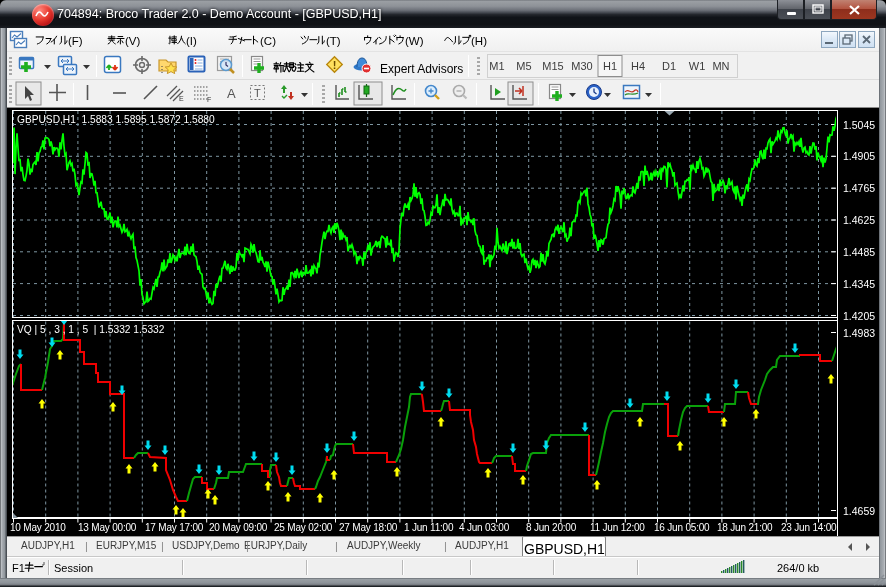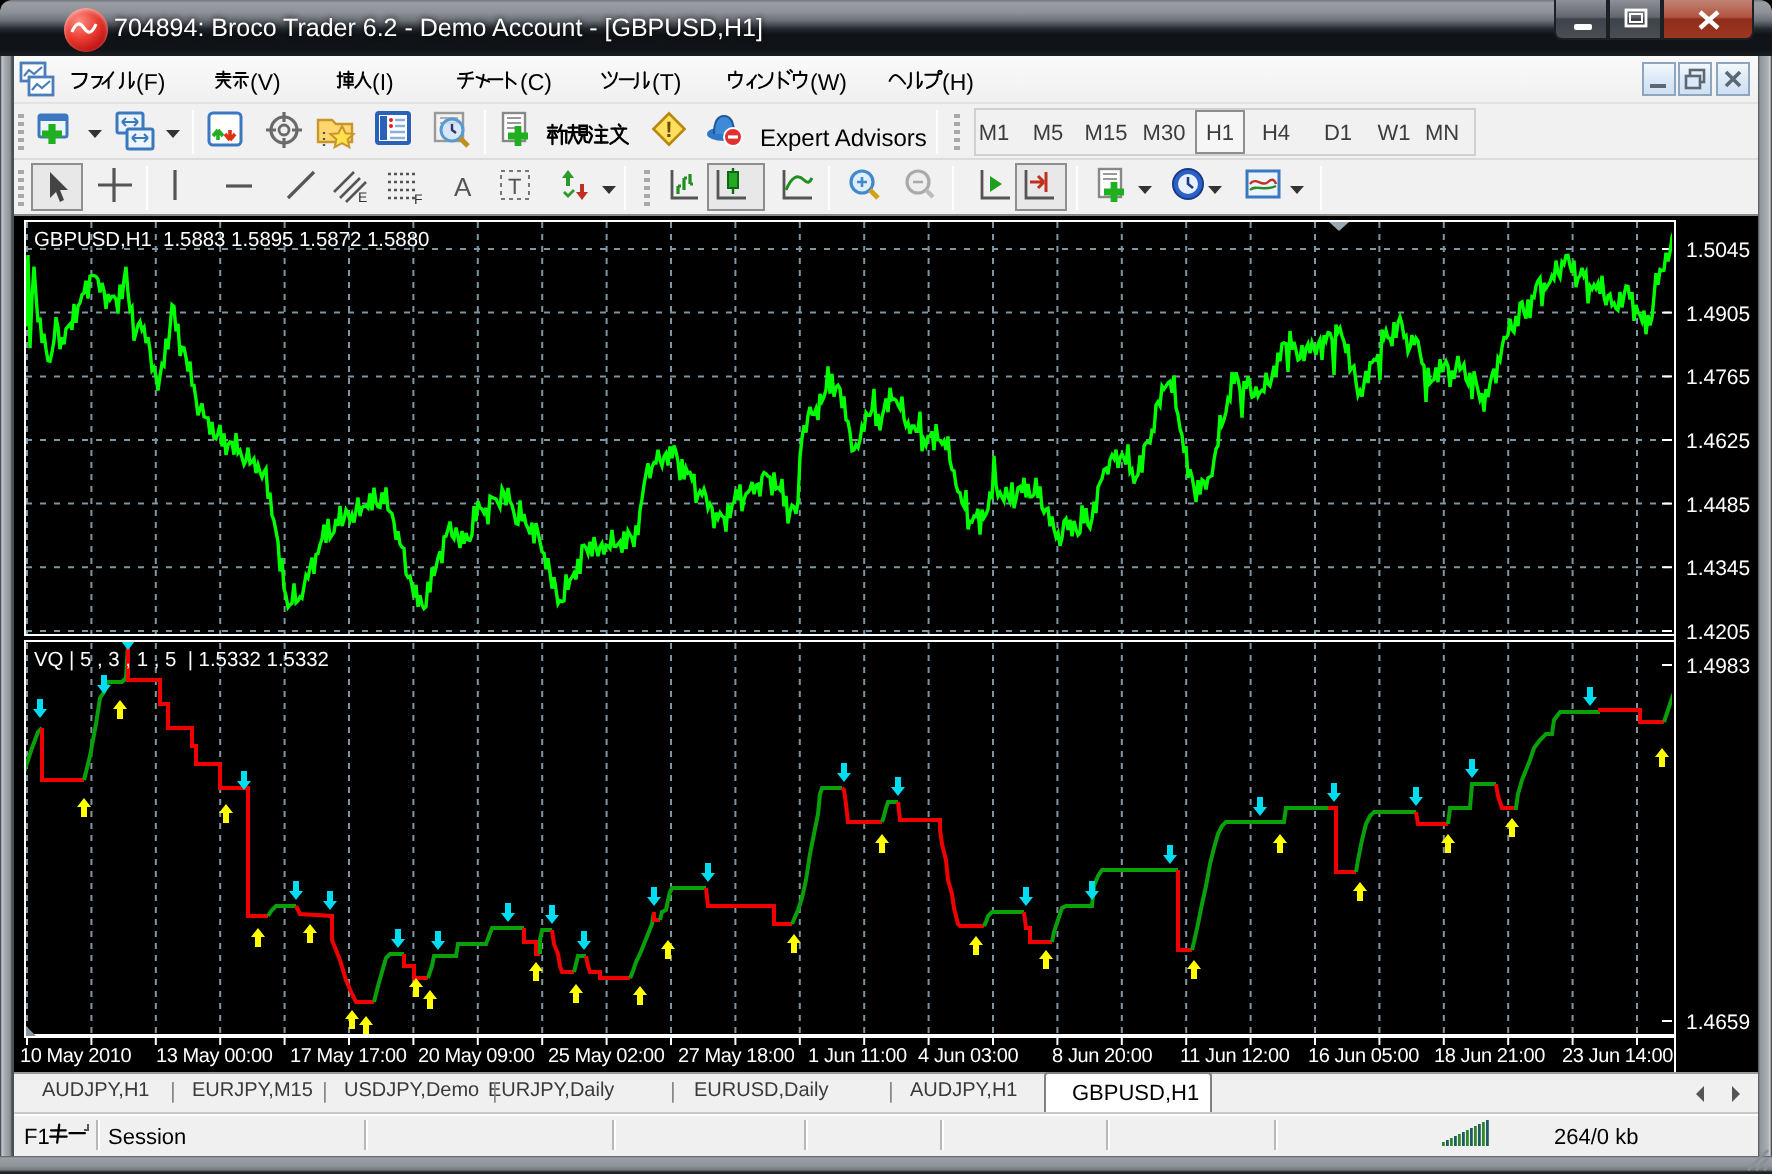--- a/index.html
+++ b/index.html
@@ -20,21 +20,21 @@
 .mdibtn{position:absolute;top:31px;width:17px;height:17px;background:linear-gradient(#f3f8fd,#dce9f6 50%,#cfe0f2);border:1px solid #8da6be;color:#44525f;font-size:10px;text-align:center;line-height:15px}
 </style></head><body>
 <div class="abs sideL"></div>
 <div class="abs sideR"></div>
 <div class="abs bottomB"></div>
 <div class="abs titlebar"></div>
 <div class="abs" style="left:32px;top:4px;width:22px;height:22px;border-radius:50%;background:radial-gradient(circle at 35% 30%,#ff8a80,#e8392e 45%,#b30d12 80%);box-shadow:inset 0 1px 2px rgba(255,255,255,.6)"></div>
 <svg class="abs" style="left:34px;top:8px" width="18" height="12">
     <path d="M2,8 C4,3 6,3 8,6 C10,9 12,9 14,4" stroke="#fff" stroke-width="1.6" fill="none"></path>
   </svg>
-<div class="abs" style="left:57px;top:7px;font-size:12.5px;color:#fff;text-shadow:0 0 3px #000">704894: Broco Trader 6.2 - Demo Account - [GBPUSD,H1]</div>
+<div class="abs" style="left:57px;top:7px;font-size:12.5px;color:#fff;text-shadow:0 0 3px #000">704894: Broco Trader 2.0 - Demo Account - [GBPUSD,H1]</div>
 <div class="abs winbtn" style="left:777px;width:27px;background:linear-gradient(#8d9097 0%,#63666d 45%,#3e424a 50%,#4a4e55);border-radius:0 0 0 4px"><svg width="27" height="20">
       <rect x="9" y="12" width="9" height="3" fill="#fff" rx="1"></rect>
     </svg></div>
 <div class="abs winbtn" style="left:804px;width:27px;background:linear-gradient(#8d9097 0%,#63666d 45%,#3e424a 50%,#4a4e55)"><svg width="27" height="20">
       <rect x="8" y="5" width="10" height="8" fill="none" stroke="#fff" stroke-width="1.4"></rect>
       <rect x="10" y="7" width="6" height="4" fill="none" stroke="#fff" stroke-width="1"></rect>
     </svg></div>
 <div class="abs winbtn" style="left:831px;width:46px;background:linear-gradient(#c08272 0%,#b35441 45%,#8e2e1c 50%,#9c3620);border-radius:0 0 4px 0"><svg width="46" height="20">
       <path d="M18,6 L27,14 M27,6 L18,14" stroke="#fff" stroke-width="2.2"></path>
     </svg></div>
@@ -606,29 +606,29 @@
     <text x="583" y="423" fill="#fff" font-size="10" letter-spacing="-0.2">11 Jun 12:00</text>
     <text x="647" y="423" fill="#fff" font-size="10" letter-spacing="-0.2">16 Jun 05:00</text>
     <text x="710" y="423" fill="#fff" font-size="10" letter-spacing="-0.2">18 Jun 21:00</text>
     <text x="774" y="423" fill="#fff" font-size="10" letter-spacing="-0.2">23 Jun 14:00</text>
   </svg>
 <div class="abs tabbar"></div>
 <div class="abs tabtxt" style="left:21px;top:540px;position:absolute">AUDJPY,H1</div>
 <div class="abs tabtxt" style="left:96px;top:540px;position:absolute">EURJPY,M15</div>
 <div class="abs tabtxt" style="left:172px;top:540px;position:absolute">USDJPY,Demo</div>
 <div class="abs tabtxt" style="left:244px;top:540px;position:absolute">EURJPY,Daily</div>
-<div class="abs tabtxt" style="left:347px;top:540px;position:absolute">EURUSD,Daily</div>
+<div class="abs tabtxt" style="left:347px;top:540px;position:absolute">AUDJPY,Weekly</div>
 <div class="abs tabtxt" style="left:455px;top:540px;position:absolute">AUDJPY,H1</div>
 <div class="abs tabsep" style="left:85px;top:540px;position:absolute">|</div>
 <div class="abs tabsep" style="left:161px;top:540px;position:absolute">|</div>
 <div class="abs tabsep" style="left:246px;top:540px;position:absolute">|</div>
 <div class="abs tabsep" style="left:335px;top:540px;position:absolute">|</div>
 <div class="abs tabsep" style="left:444px;top:540px;position:absolute">|</div>
 <div class="abs" style="left:522px;top:536px;width:84px;height:21px;background:#fff;border:1px solid #808080;border-bottom:none;border-radius:2px 2px 0 0"></div>
-<div class="abs" style="left:536px;top:541px;font-size:11px;color:#000">GBPUSD,H1</div>
+<div class="abs" style="left:524px;top:541px;font-size:14px;color:#000">GBPUSD,H1</div>
 <svg class="abs" style="left:848px;top:543px" width="26" height="9">
     <path d="M4,0 L0,4 L4,8 z" fill="#555"></path>
     <path d="M18,0 L22,4 L18,8 z" fill="#555"></path>
   </svg>
 <div class="abs statusbar"></div>
 <svg class="abs" style="left:7px;top:557px" width="872" height="21">
     <text x="5" y="15" font-size="11" fill="#000">F1</text>
     <g transform="translate(17.0,4.5) scale(0.85)" fill="none" stroke="#000" stroke-width="1.35" stroke-linecap="round">
       <path d="M6.6,1 L5.4,11.5"></path>
       <path d="M1.8,4.3 H10.4"></path>

